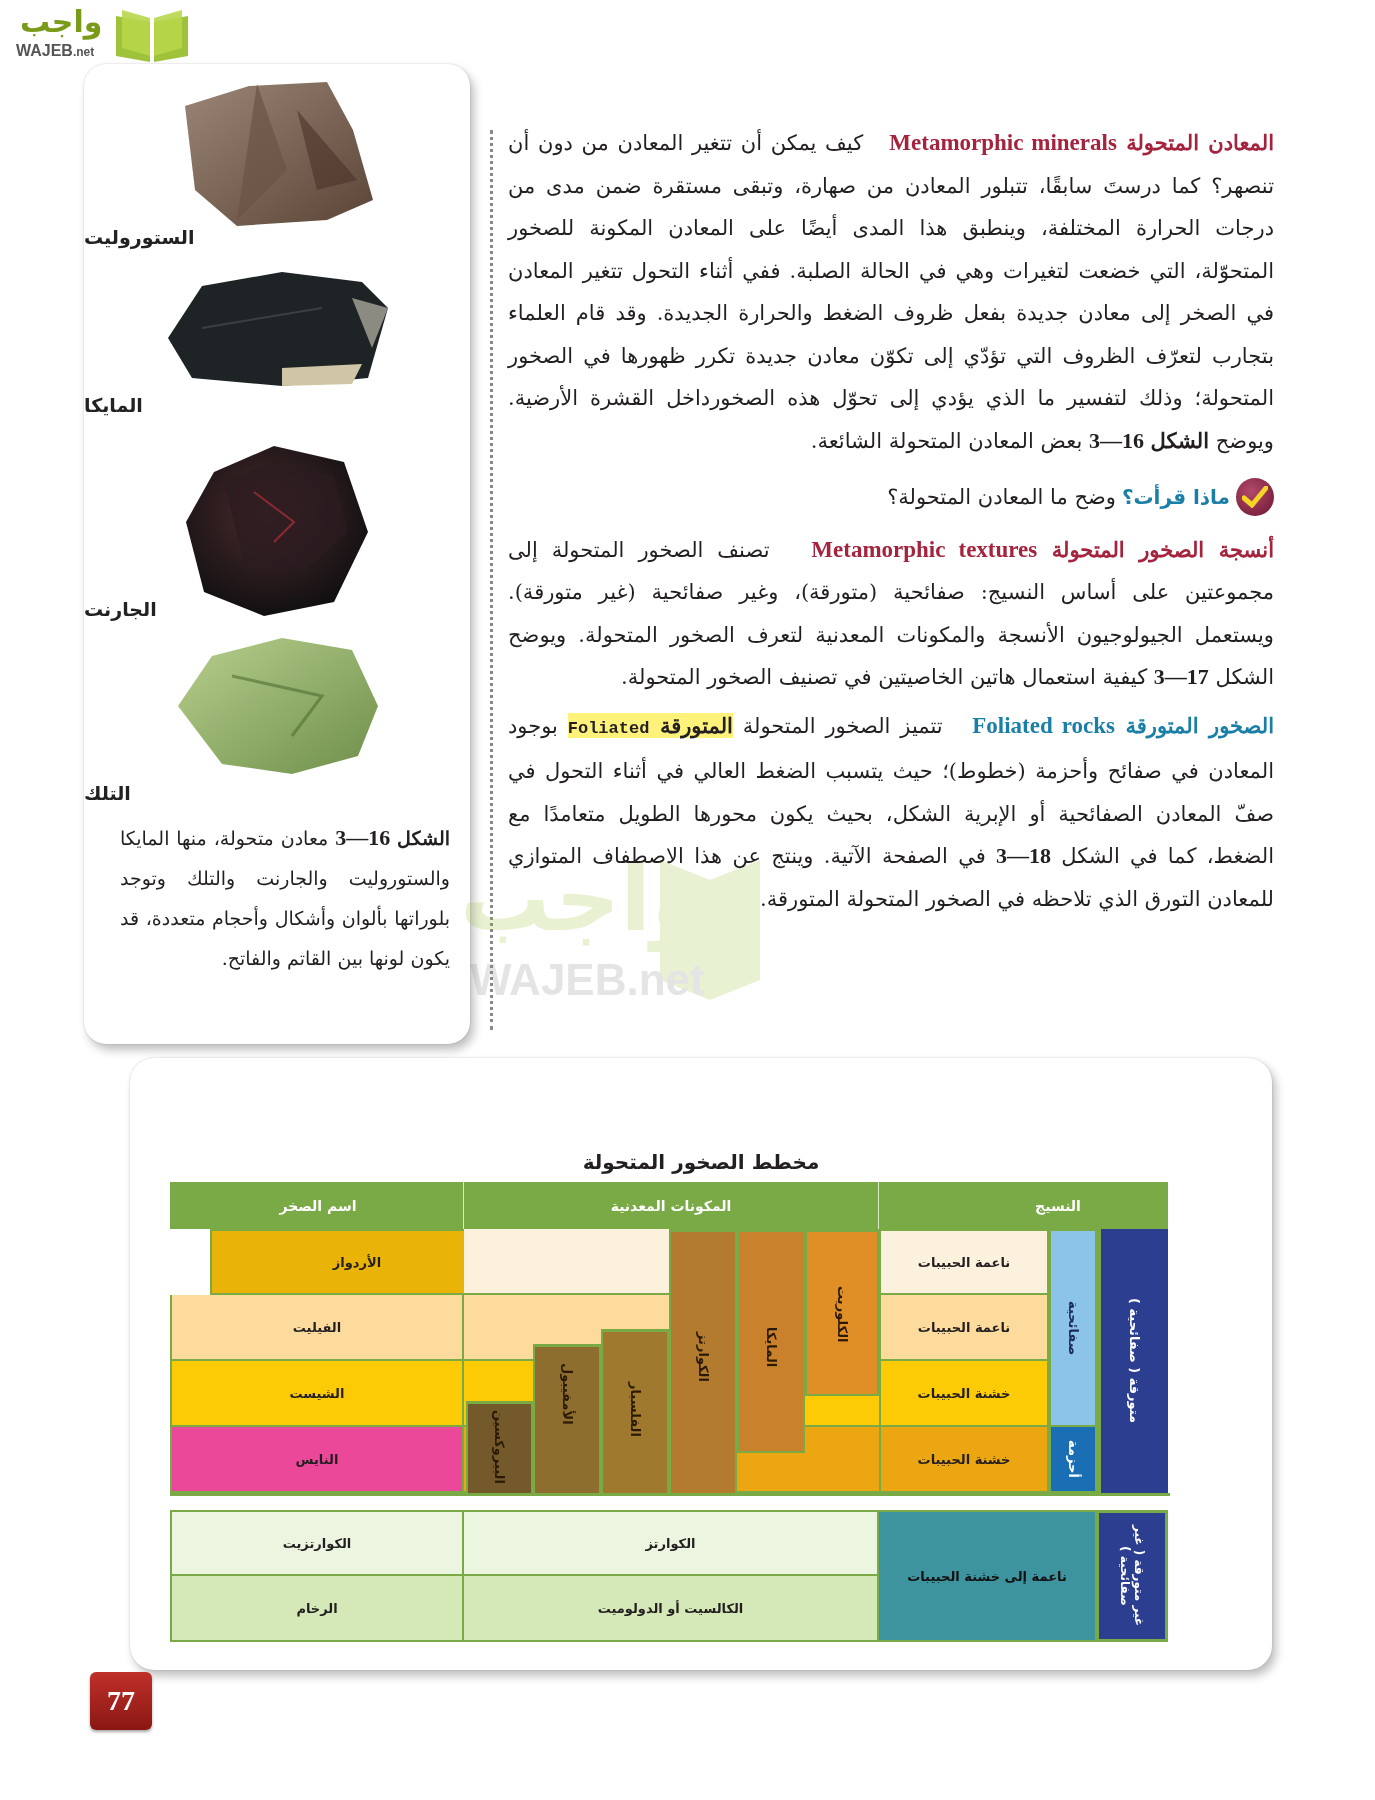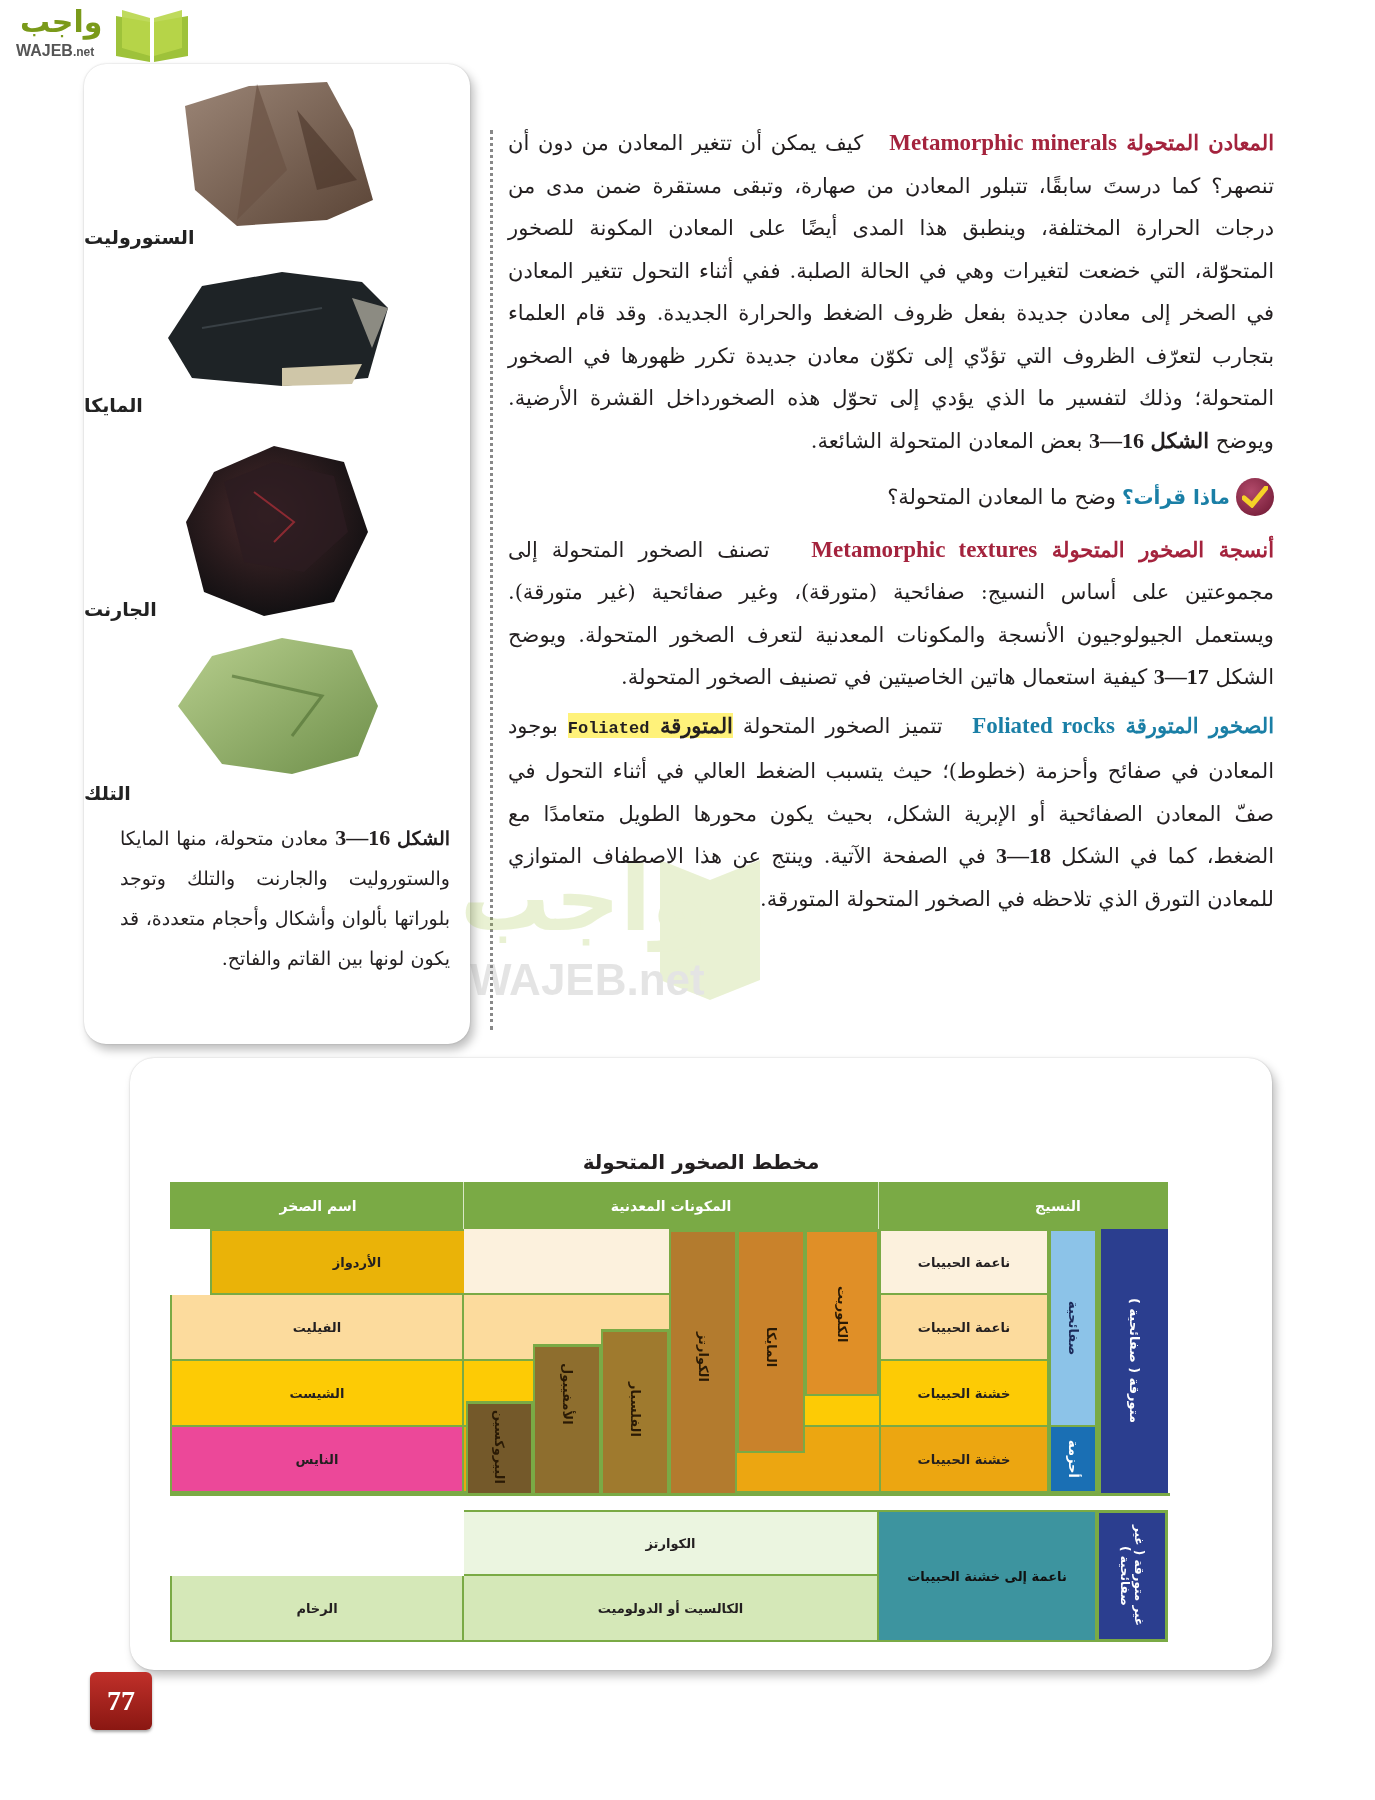--- a/index.html
+++ b/index.html
@@ -212,20 +212,21 @@
     <div class="cell" style="left:919px;top:369px;width:48px;height:66px;background:#1a6fb4;border:2px solid #7aaa45;border-top:none;color:#fff;">
         <span class="vtext">أحزمة</span>
       </div>
     <div class="cell" style="left:967px;top:171px;width:140px;height:264px;background:#7aaa45;"></div>
     <div class="cell" style="left:971px;top:171px;width:67px;height:264px;background:#2b3e8f;color:#fff;">
         <span class="vtext">متورقة ( صفائحية )</span>
       </div>
     <div style="position:absolute;left:1038px;top:124px;width:69px;height:311px;background:#fff;"></div>
     <div style="position:absolute;left:40px;top:435px;width:1000px;height:3px;background:#7aaa45;"></div>
 
+    <div class="cell" style="left:40px;top:452px;width:294px;height:66px;background:#ebf5e0;border:2px solid #7aaa45;">الكوارتزيت</div>
     <div class="cell" style="left:40px;top:518px;width:294px;height:66px;background:#d5e8b8;border:2px solid #7aaa45;border-top:none;">الرخام</div>
     <div class="cell" style="left:334px;top:452px;width:415px;height:66px;background:#ebf5e0;border:2px solid #7aaa45;border-left:none;">الكوارتز</div>
     <div class="cell" style="left:334px;top:518px;width:415px;height:66px;background:#d5e8b8;border:2px solid #7aaa45;border-left:none;border-top:none;">الكالسيت أو الدولوميت</div>
     <div class="cell" style="left:749px;top:452px;width:218px;height:132px;background:#3d949f;border:2px solid #7aaa45;border-left:none;color:#111;">ناعمة إلى خشنة الحبيبات</div>
     <div class="cell" style="left:967px;top:452px;width:71px;height:132px;background:#2b3e8f;border:3px solid #7aaa45;border-left:2px solid #7aaa45;color:#fff;font-size:12px;">
         <span class="vtext">غير متورقة ( غير صفائحية )</span>
       </div>
   </div>
 </div>
 

